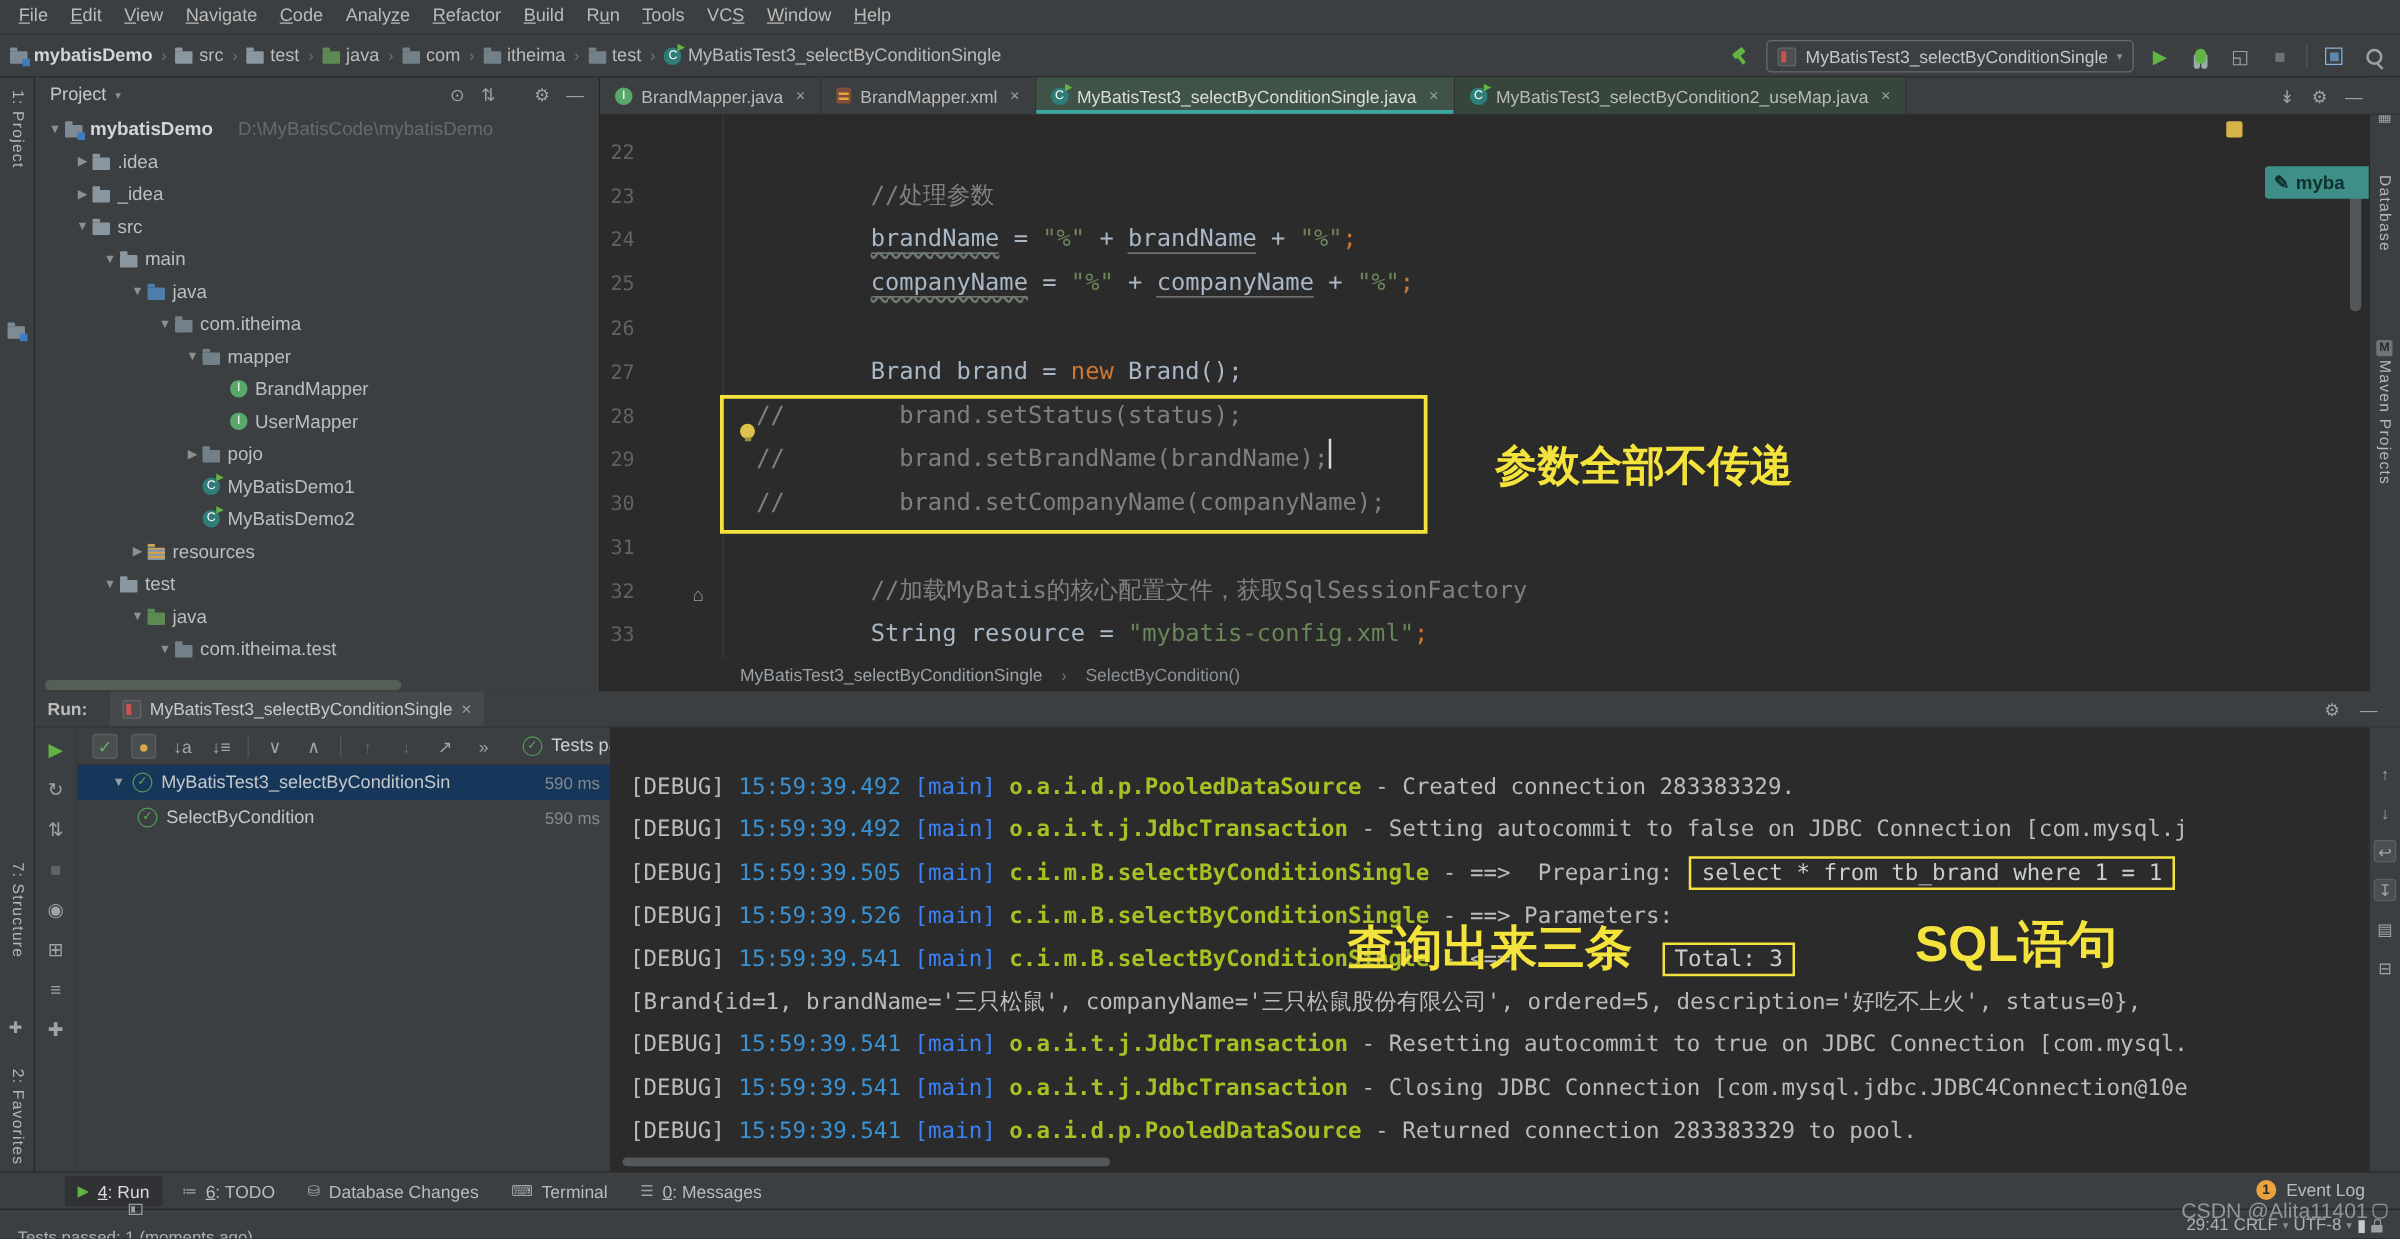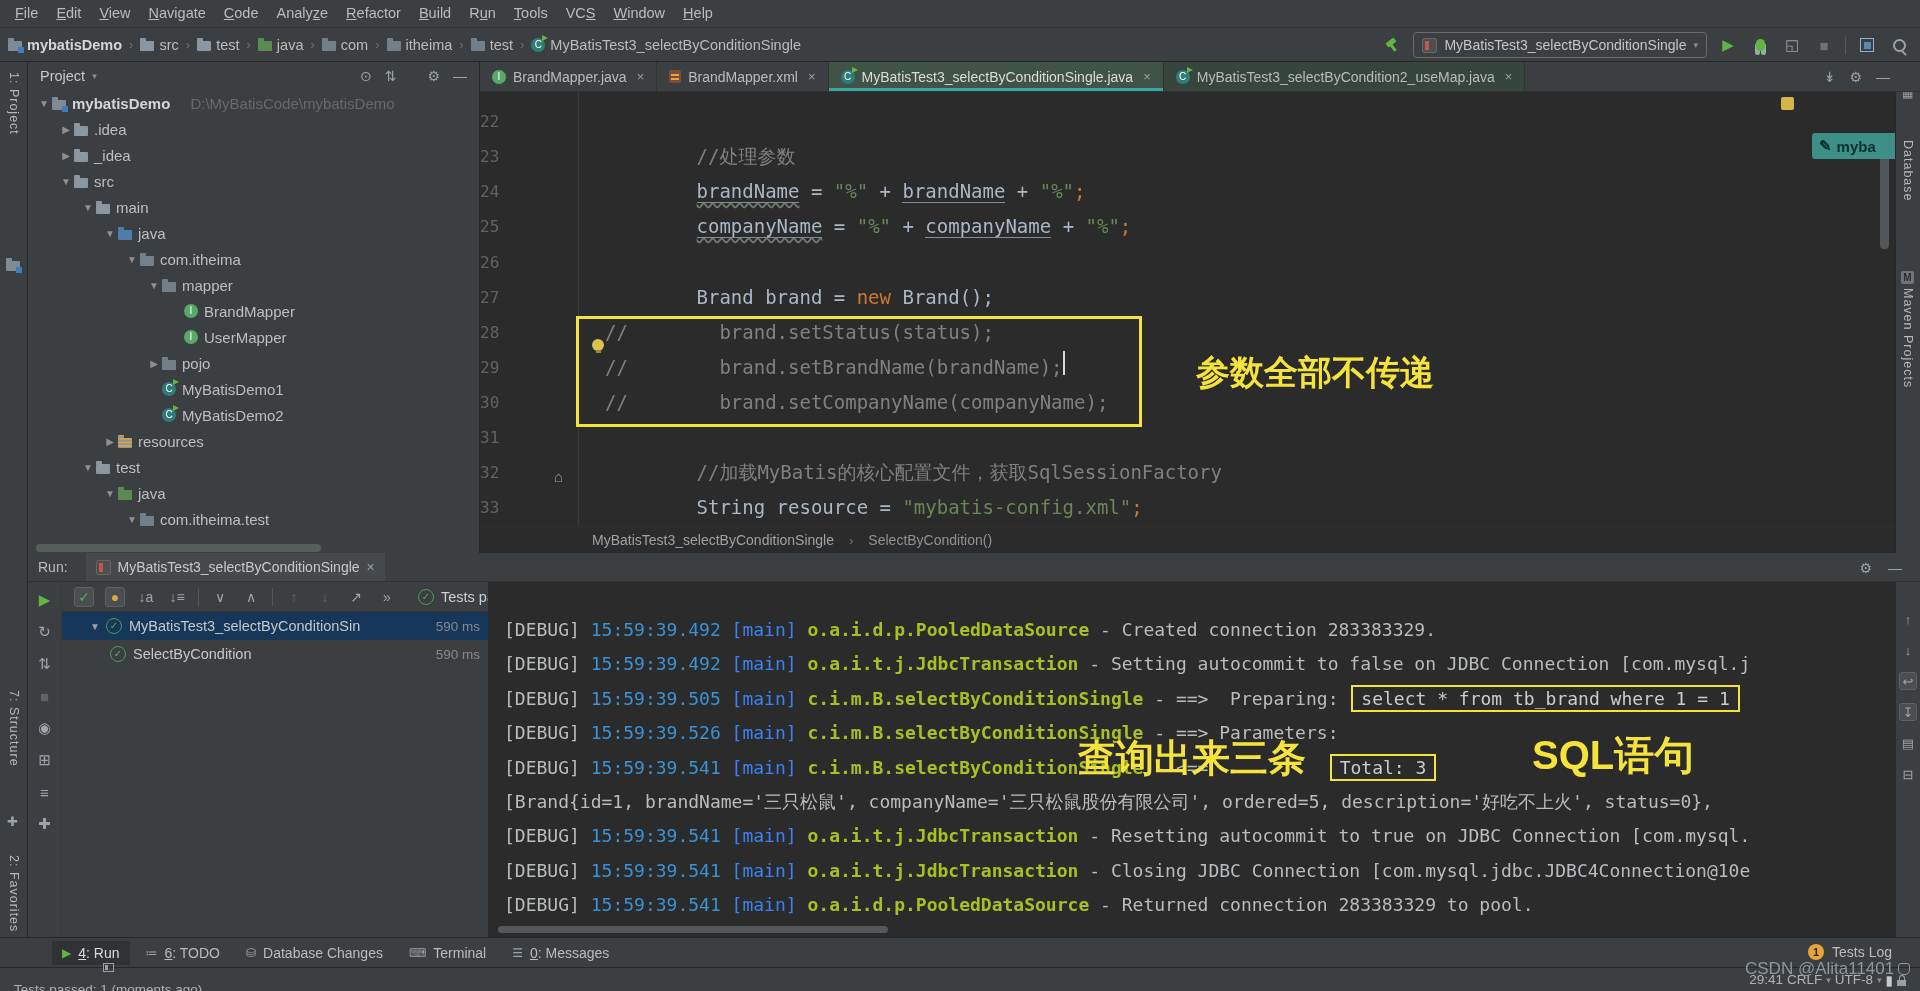--- a/index.html
+++ b/index.html
@@ -78,38 +78,38 @@
   .etab.tinted{background:#36463c;}
   .etab.active{background:#3f5346;color:#dcdcdc;box-shadow:inset 0 -3px 0 #3aa7a3;}
   .etab .x{color:#9aa0a6;font-size:13px;margin-left:3px;}
   #tab-actions{position:absolute;right:30px;top:62px;height:30px;display:flex;align-items:center;gap:14px;color:#9da2a6;font-size:14px;}
 
   
   #editor{left:480px;top:92px;width:1415px;height:434px;background:#2b2b2b;overflow:hidden;}
   #gutter-sep{position:absolute;left:98px;top:0;width:1px;height:434px;background:#393b3d;}
   #code{position:absolute;left:0;top:12px;width:100%;}
   .cl{position:relative;height:35.14px;}
-  .ln{position:absolute;left:0;top:0;width:36px;text-align:left;color:#606366;font-size:16px;line-height:35.14px;font-family:"DejaVu Sans Mono",monospace;}
+  .ln{position:absolute;left:0;top:0;width:36px;text-align:center;color:#606366;font-size:16px;line-height:35.14px;font-family:"DejaVu Sans Mono",monospace;}
   .lt{position:absolute;left:125px;top:0;white-space:pre;font-family:"DejaVu Sans Mono",monospace;font-size:19px;line-height:35.14px;color:#a9b7c6;}
   .sg-p{color:#a9b7c6;} .sg-c{color:#808080;} .sg-s{color:#6a8759;} .sg-k{color:#cc7832;}
   .sg-u{border-bottom:1px solid #888c90;}
   .sg-uw{border-bottom:1px solid #888c90;text-decoration:underline;text-decoration-style:wavy;text-decoration-color:#6e7a6e;text-underline-offset:4px;}
   #code-box{left:96px;top:224px;width:560px;height:105px;border:3px solid #f3e33c;z-index:12;}
   #caret{left:583px;top:259px;width:2px;height:24px;background:#d9d9d9;z-index:13;}
   #ed-bulb{left:112px;top:246px;z-index:13;}
   #bm32{left:74px;top:376px;color:#9a9da0;font-size:15px;}
   #vscroll{left:1400px;top:45px;width:9px;height:112px;background:#53575a;border-radius:4px;}
   #stripe-warn{left:1301px;top:5px;width:13px;height:13px;background:#d6b44a;border-radius:2px;}
   #hint-popup{left:1332px;top:41px;width:86px;height:26px;background:#3d8f88;border-radius:3px 0 0 3px;color:#0f312d;font-size:15px;display:flex;align-items:center;gap:5px;padding-left:7px;box-sizing:border-box;font-weight:bold;}
   #ed-breadcrumb{left:480px;top:526px;width:1415px;height:27px;background:#2b2b2b;border-top:1px solid #303030;box-sizing:border-box;display:flex;align-items:center;padding-left:112px;font-size:14px;color:#9da2a6;gap:8px;}
 
   
   #run-panel{left:28px;top:553px;width:1892px;height:384px;background:#3c3f41;overflow:hidden;}
   #run-header{position:absolute;left:0;top:0;width:100%;height:29px;border-bottom:1px solid #323232;box-sizing:border-box;display:flex;align-items:center;}
-  #run-label{margin-left:10px;font-size:14px;color:#bbbbbb;}
+  #run-label{margin-left:10px;font-size:14px;color:#bbbbbb;font-weight:bold;}
   #run-tab{margin-left:18px;height:28px;display:flex;align-items:center;gap:7px;background:#45494c;padding:0 10px;font-size:14px;color:#c7cacc;}
   #run-hdr-icons{position:absolute;right:18px;top:0;height:29px;display:flex;align-items:center;gap:16px;color:#9da2a6;font-size:14px;}
   #run-toolbar{position:absolute;left:34px;top:29px;right:0;height:30px;display:flex;align-items:center;gap:11px;padding-left:12px;border-bottom:1px solid #363839;box-sizing:border-box;}
   .rtb{width:20px;height:20px;display:flex;align-items:center;justify-content:center;font-size:14px;color:#a0a4a8;}
   .rtb.pressed{background:#4b4e51;border:1px solid #5e6164;border-radius:3px;box-sizing:border-box;}
   .rtb.disabled{color:#5f6366;}
   .vsep{width:1px;height:18px;background:#55585a;}
   #run-status{display:flex;align-items:center;gap:7px;margin-left:10px;font-size:14.5px;color:#cdd0d2;white-space:nowrap;}
   #run-status .dim{color:#8a8e91;}
   #run-left{position:absolute;left:0;top:29px;width:34px;bottom:0;border-right:1px solid #363839;box-sizing:border-box;display:flex;flex-direction:column;align-items:center;padding-top:8px;gap:12px;}
@@ -545,21 +545,21 @@
         <span class="bticon">⌨</span>
         <span>Terminal</span>
       </div>
       <div class="btab">
         <span class="bticon">☰</span>
         <span><u>0</u>: Messages</span>
       </div>
     </div>
   <div id="event-log">
     <span id="evbadge">1</span>
-    <span>Tests Log</span>
+    <span>Event Log</span>
   </div>
 
   <div id="status-bar" class="abs">
     <div id="sb-left">
       <span class="ico winico"></span>
       <span>Tests passed: 1 (moments ago)</span>
     </div>
     <div id="sb-right">
       <span>29:41</span>
       <span class="sb-sel">

